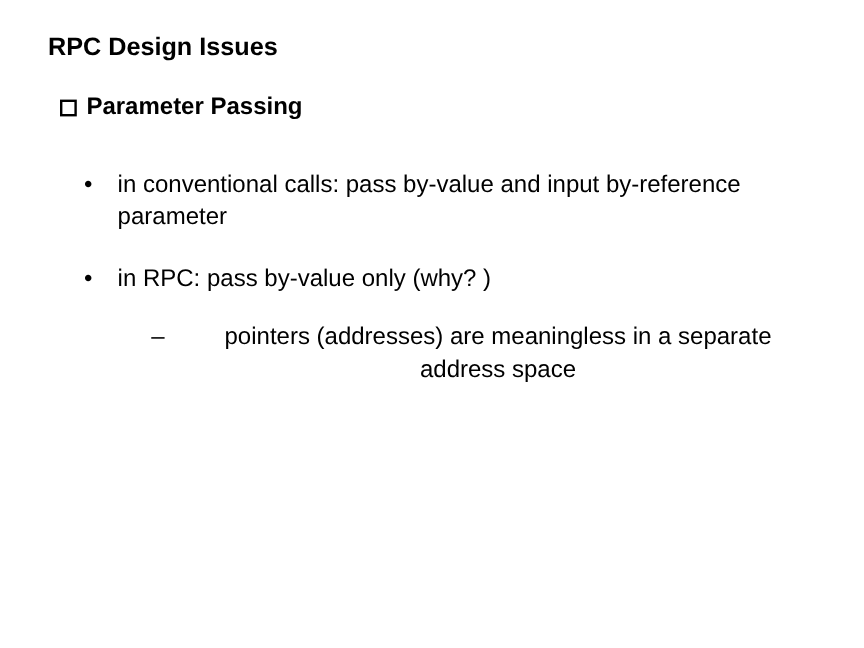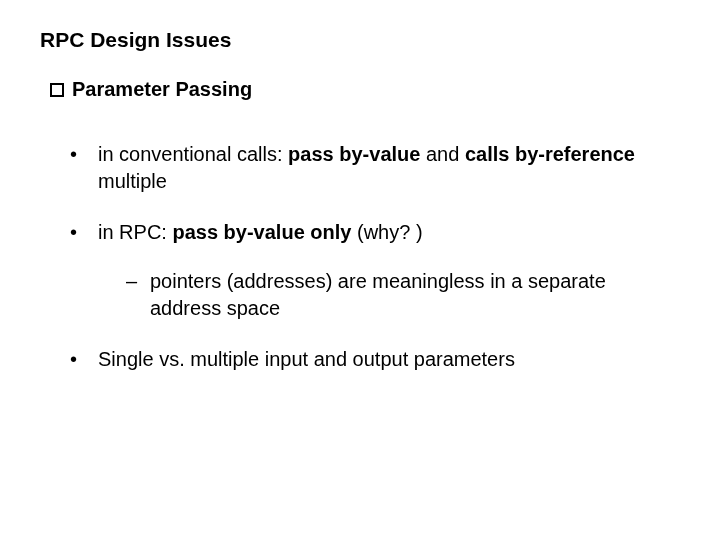--- a/index.html
+++ b/index.html
@@ -48,54 +48,52 @@
     content: "•";
     position: absolute;
     left: 0;
     top: 0;
     font-size: 20px;
   }
   ul.level2 {
     list-style: none;
     padding-left: 28px;
     margin-top: 22px;
+    text-align: center;
   }
   ul.level2 > li {
     position: relative;
     padding-left: 24px;
     margin-bottom: 22px;
     font-size: 20px;
     line-height: 1.35;
   }
   ul.level2 > li::before {
     content: "–";
     position: absolute;
     left: 0;
     top: 0;
   }
-  .b { font-weight: bold; }
+  .b { font-weight: normal; }
 </style>
 </head>
 <body>
 
 <div class="title">RPC Design Issues</div>
 
 <div class="section-heading">
   <span class="checkbox-icon"></span>
   <span>Parameter Passing</span>
 </div>
 
 <ul class="level1">
   <li>
-    <span>in conventional calls: </span><span class="b">pass by-value</span><span> and </span><span class="b">calls by-reference</span><span> multiple</span>
+    <span>in conventional calls: </span><span class="b">pass by-value</span><span> and </span><span class="b">input by-reference</span><span> parameter</span>
   </li>
   <li>
     <span>in RPC: </span><span class="b">pass by-value only</span><span> (why? )</span>
     <ul class="level2">
       <li>
         <span>pointers (addresses) are meaningless in a separate address space</span>
       </li>
     </ul>
   </li>
-  <li>
-    <span>Single vs. multiple input and output parameters</span>
-  </li>
 </ul>
 
 </body></html>

